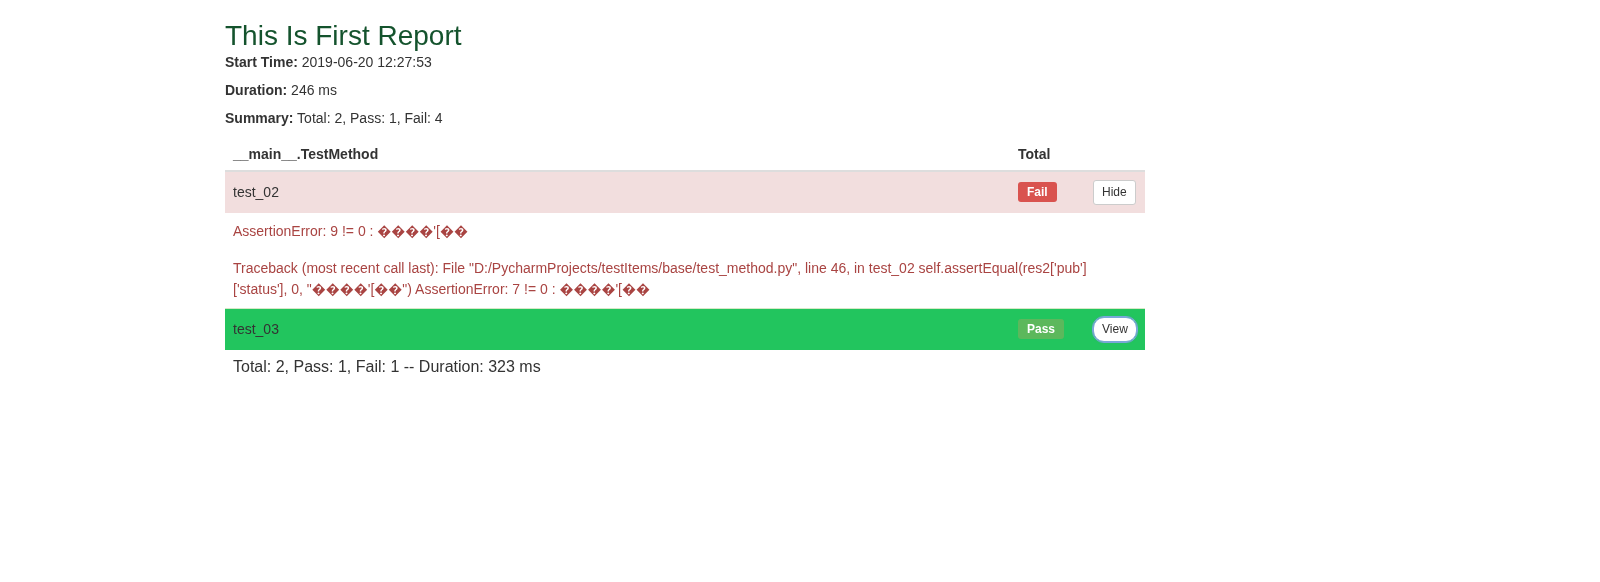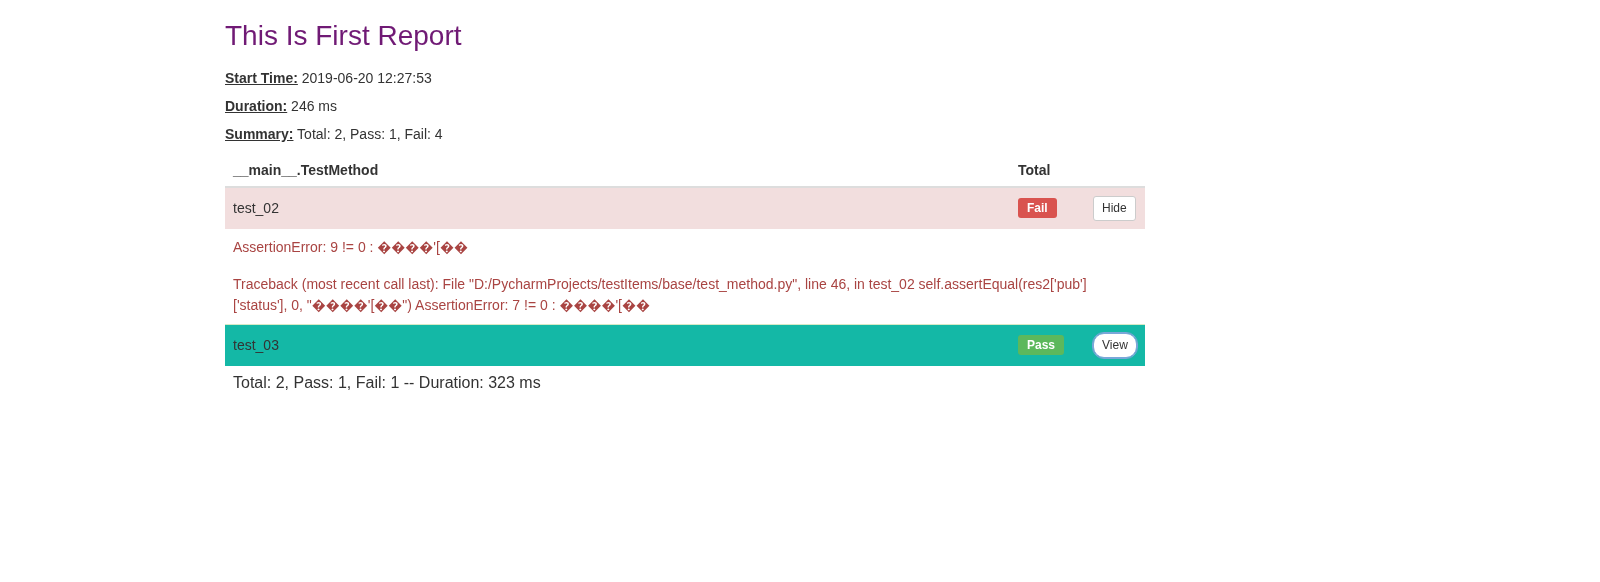--- a/index.html
+++ b/index.html
@@ -12,29 +12,29 @@
     background: #fff;
   }
   .container {
     width: 920px;
     margin-left: 225px;
     padding-top: 20px;
   }
   h1 {
     font-size: 28px;
     font-weight: 500;
-    margin: 0 0 18px 0;
-    color: #701a75;
+    margin: 0 0 2px 0;
+    color: #14532d;
   }
   .meta-line {
     margin: 0 0 12px 0;
     font-size: 14px;
     color: #333;
   }
-  .meta-line b { font-weight: 700; text-decoration: underline; }
+  .meta-line b { font-weight: 700; }
   table {
     width: 100%;
     border-collapse: collapse;
     margin-top: 8px;
   }
   th {
     text-align: left;
     font-weight: 700;
     padding: 8px;
     border-bottom: 2px solid #ddd;
@@ -46,21 +46,21 @@
     padding: 8px;
     vertical-align: middle;
     font-size: 14px;
   }
   tr.fail-row td {
     background: #f2dede;
     color: #333;
     border-top: 1px solid #ebccd1;
   }
   tr.pass-row td {
-    background: #14b8a6;
+    background: #22c55e;
     color: #333;
     border-top: 1px solid #d6e9c6;
   }
   .badge {
     display: inline-block;
     padding: 3px 9px;
     font-size: 12px;
     font-weight: 700;
     color: #fff;
     border-radius: 3px;

